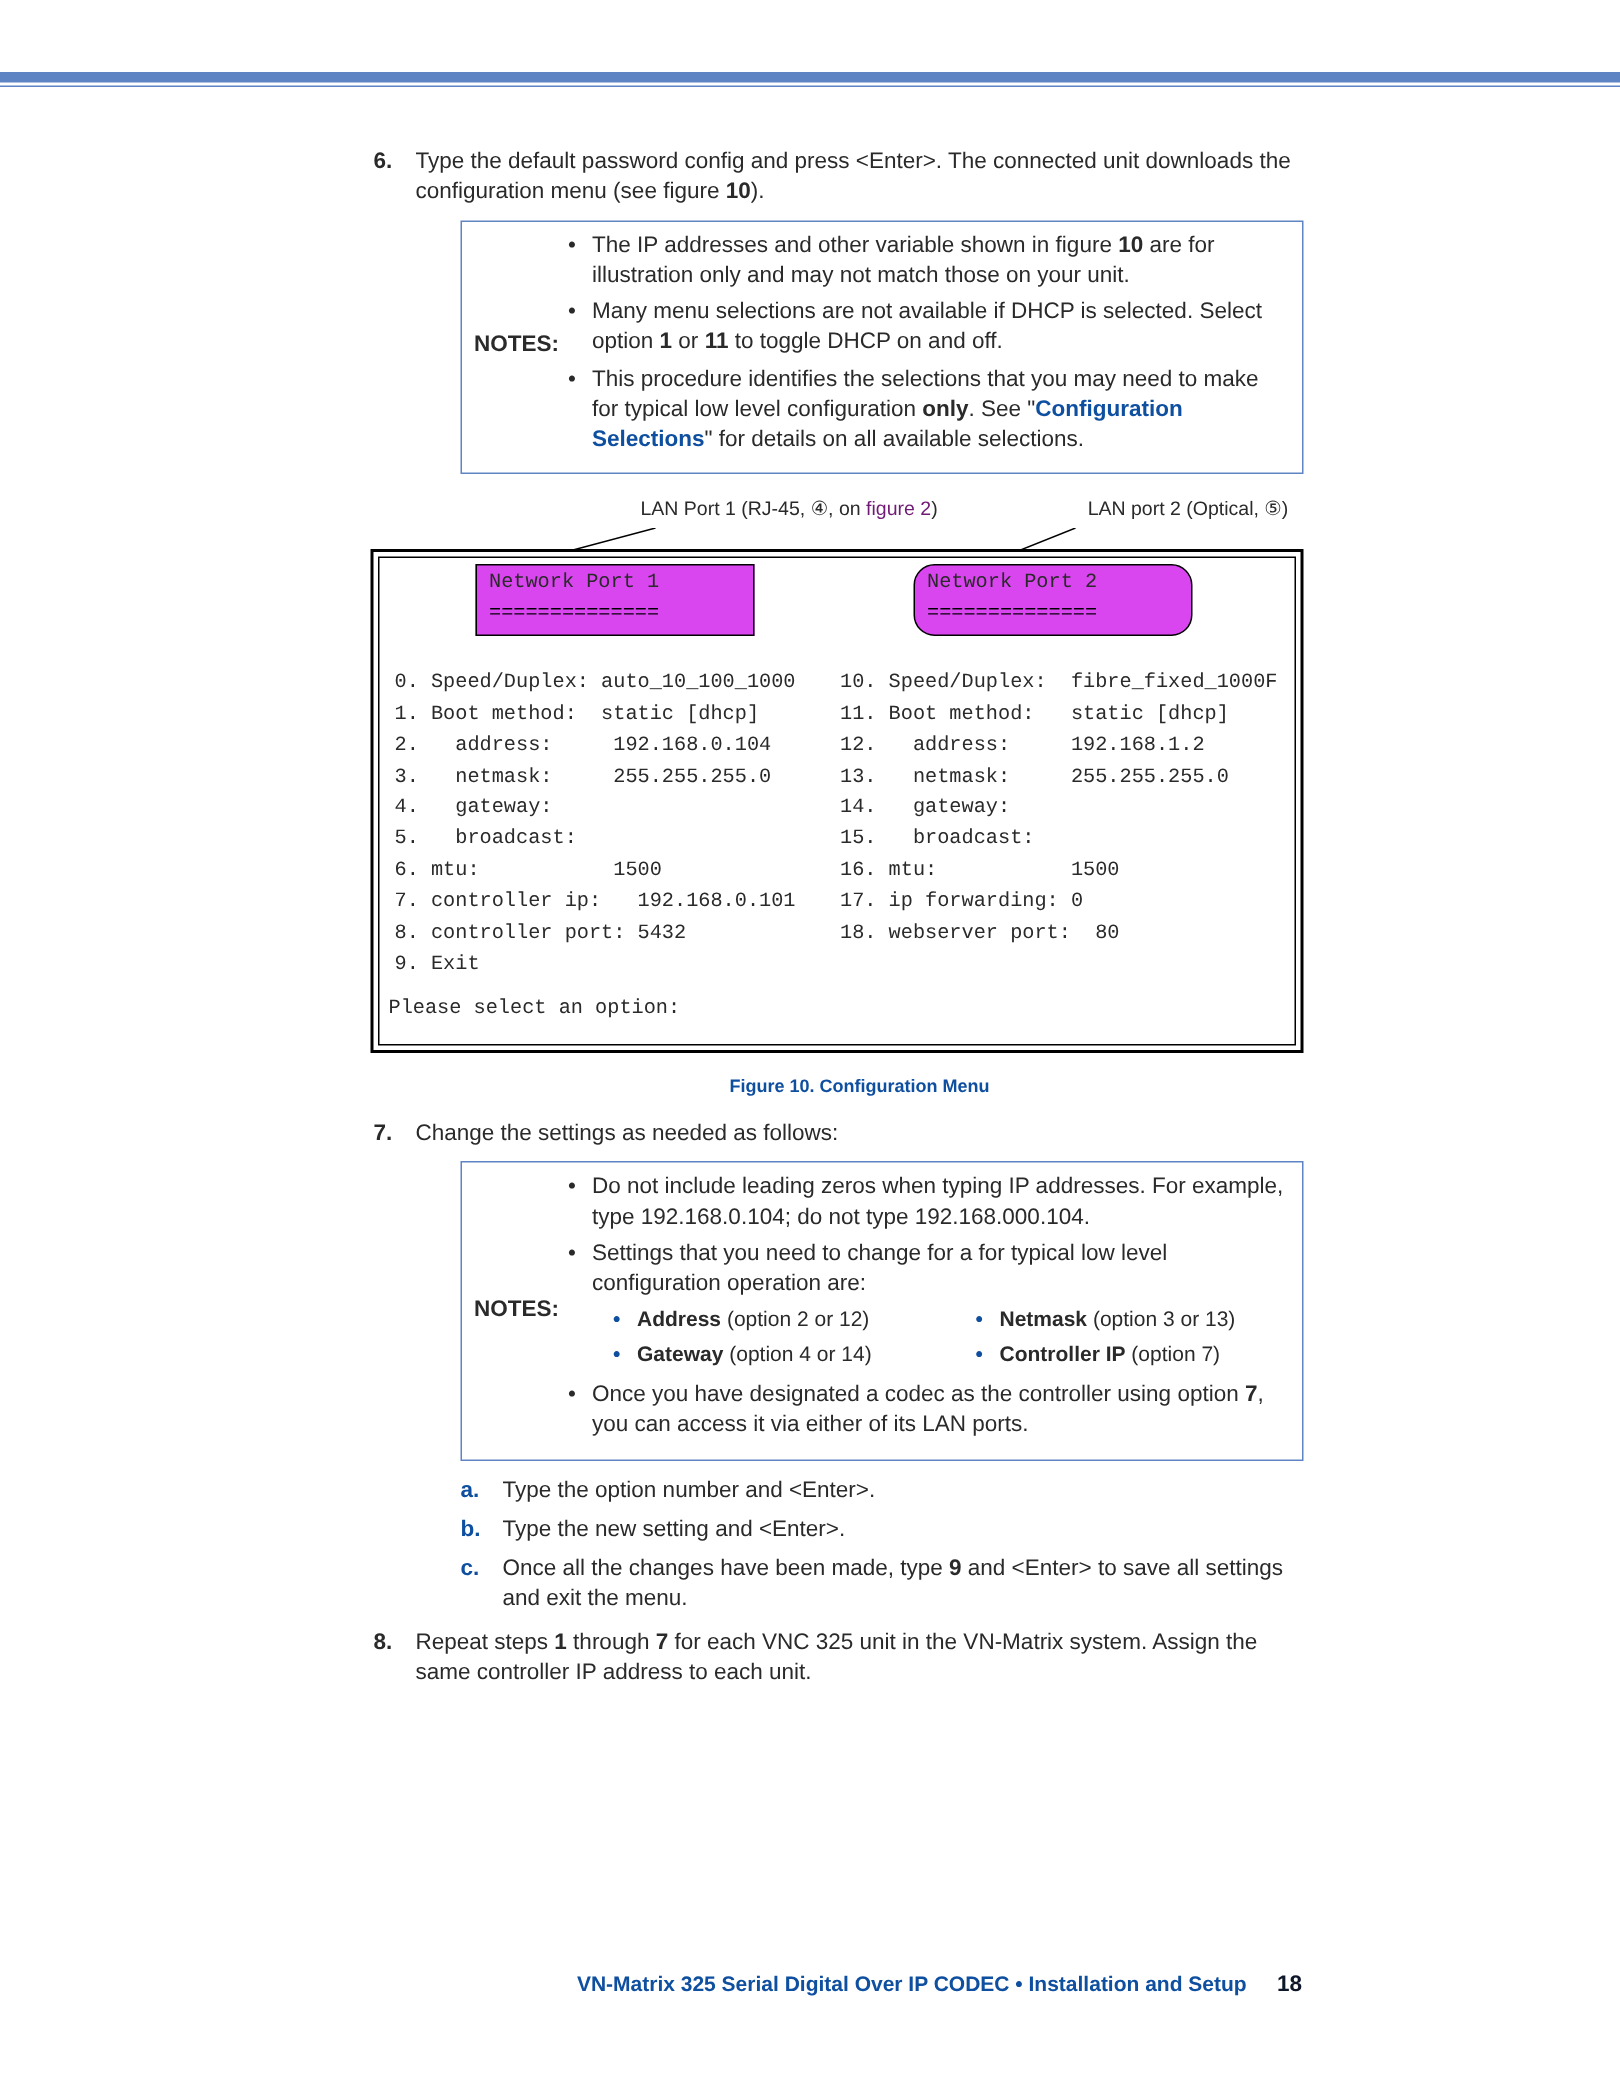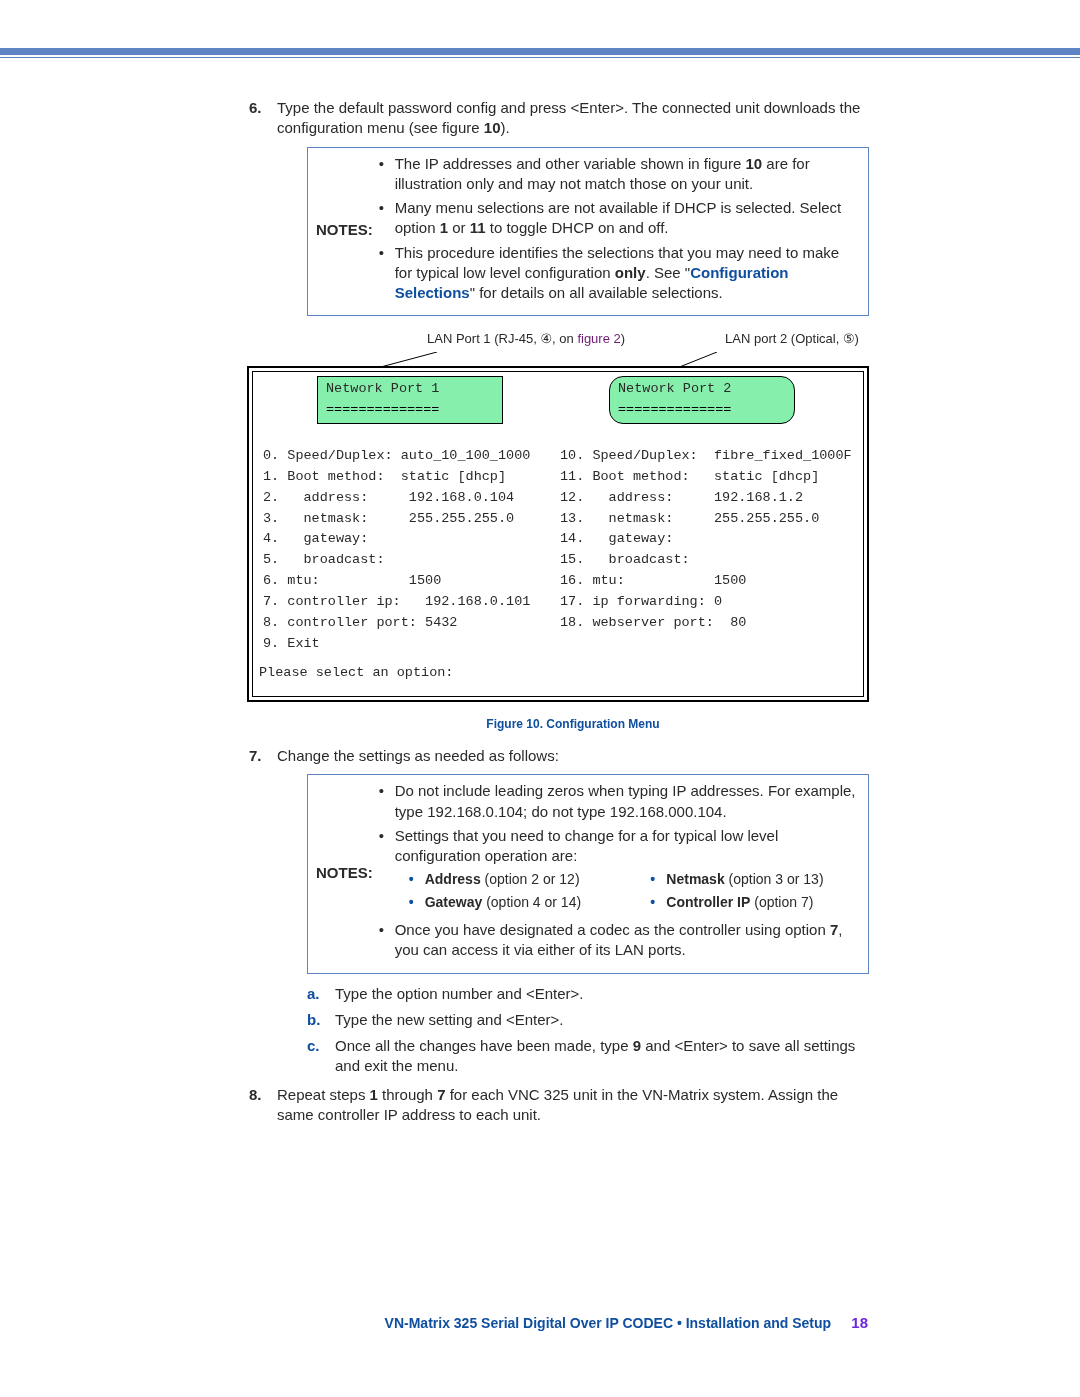--- a/index.html
+++ b/index.html
@@ -161,21 +161,21 @@
   .head-boxes {
     position: absolute;
     left: 0; right: 0; top: 0;
     height: 46px;
     pointer-events: none;
   }
   .head-box {
     position: absolute;
     top: 4px;
     border: 1px solid #000;
-    background: #86efac;
+    background: #d946ef;
     padding: 2px 8px 2px 8px;
     font-family: "Courier New", monospace;
     font-size: 13.5px;
     width: 168px;
   }
   .head-box .underline {
     letter-spacing: 0px;
     color: #000;
   }
   .net1 { left: 64px; }
@@ -207,21 +207,21 @@
     text-align: right;
     padding-right: 212px;
     box-sizing: border-box;
   }
   .page-footer .ftext {
     font-weight: 700;
     color: #0f4fa0;
     font-size: 14px;
   }
   .page-footer .fnum {
-    color: #6d28d9;
+    color: #0f172a;
     font-weight: 700;
     margin-left: 16px;
   }
   .figref { color:#701a75; }
 </style>
 </head>
 <body>
 
 <div class="page">
 

